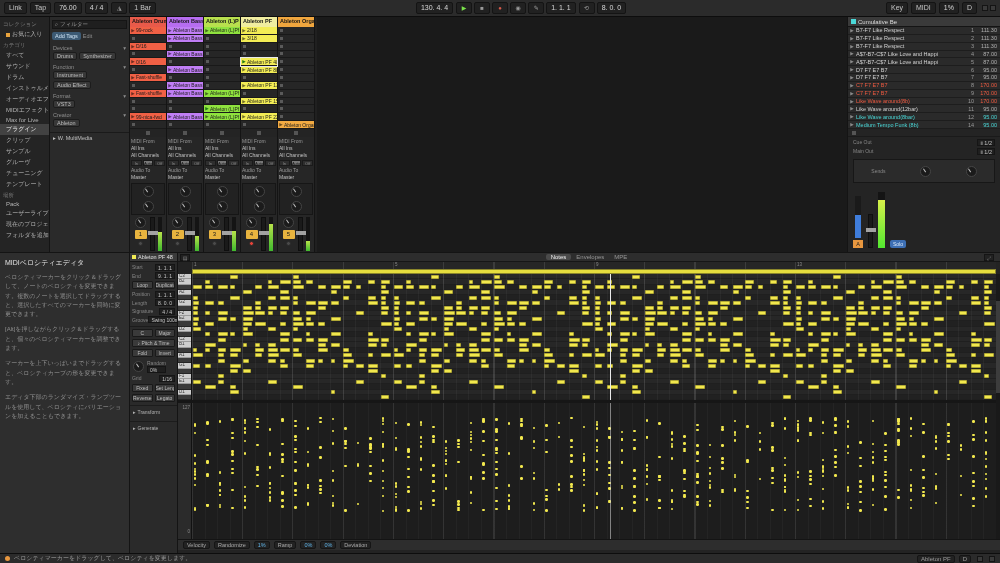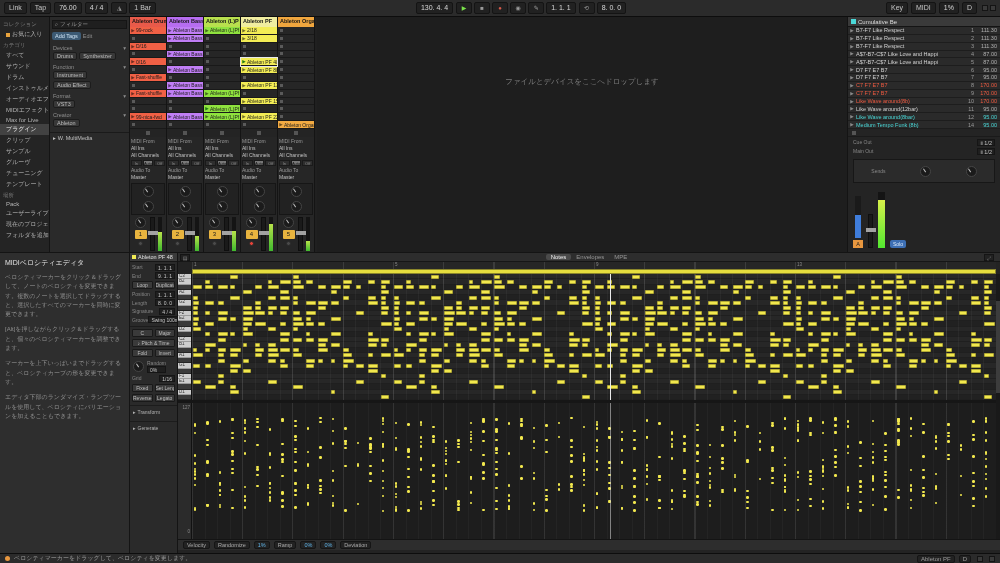--- a/index.html
+++ b/index.html
@@ -684,23 +684,20 @@
               <div class="fhandle"></div>
             </div>
             <div class="meter">
               <div class="mfill" style="height: 30%;"></div>
             </div>
           </div>
         </div>
       </div>
   </section>
 
-  <section id="drop">
-    <span>ファイルとデバイスをここへドロップします</span>
-  </section>
 
   <section id="master">
     <div class="mhead">
       <span class="hsq"></span>
       <span>Cumulative Be</span>
     </div>
     <div id="scenes">
         <div class="scene">
           <span class="tri">▶</span>
           <span class="sname">B7-F7  Like Respect</span>

